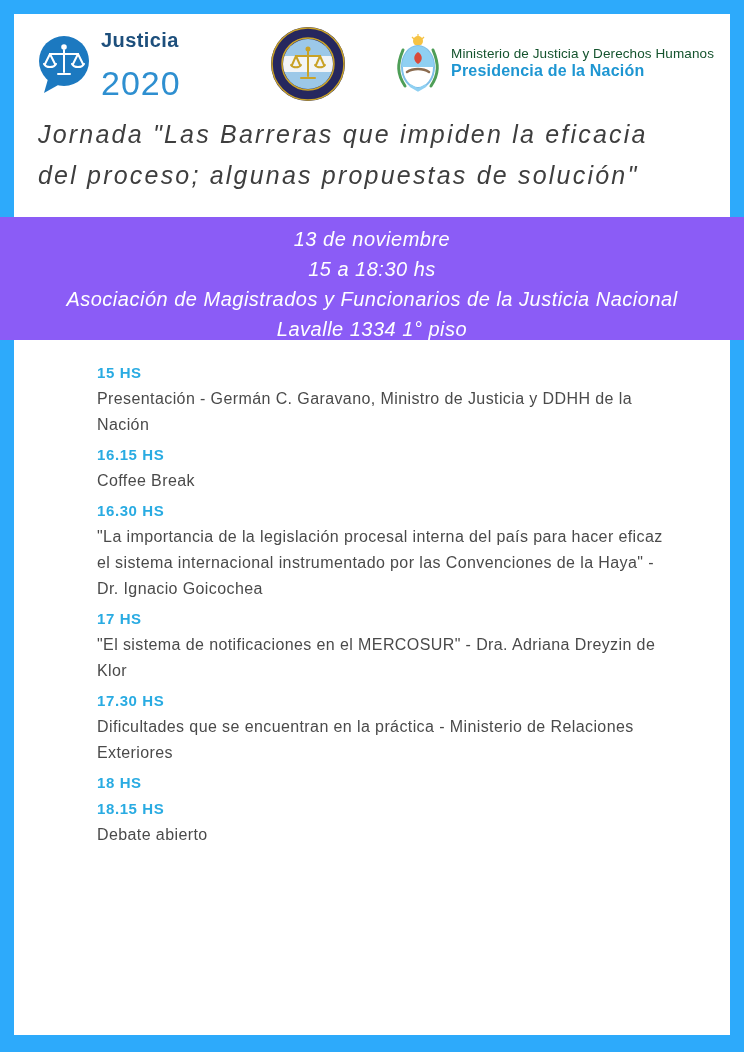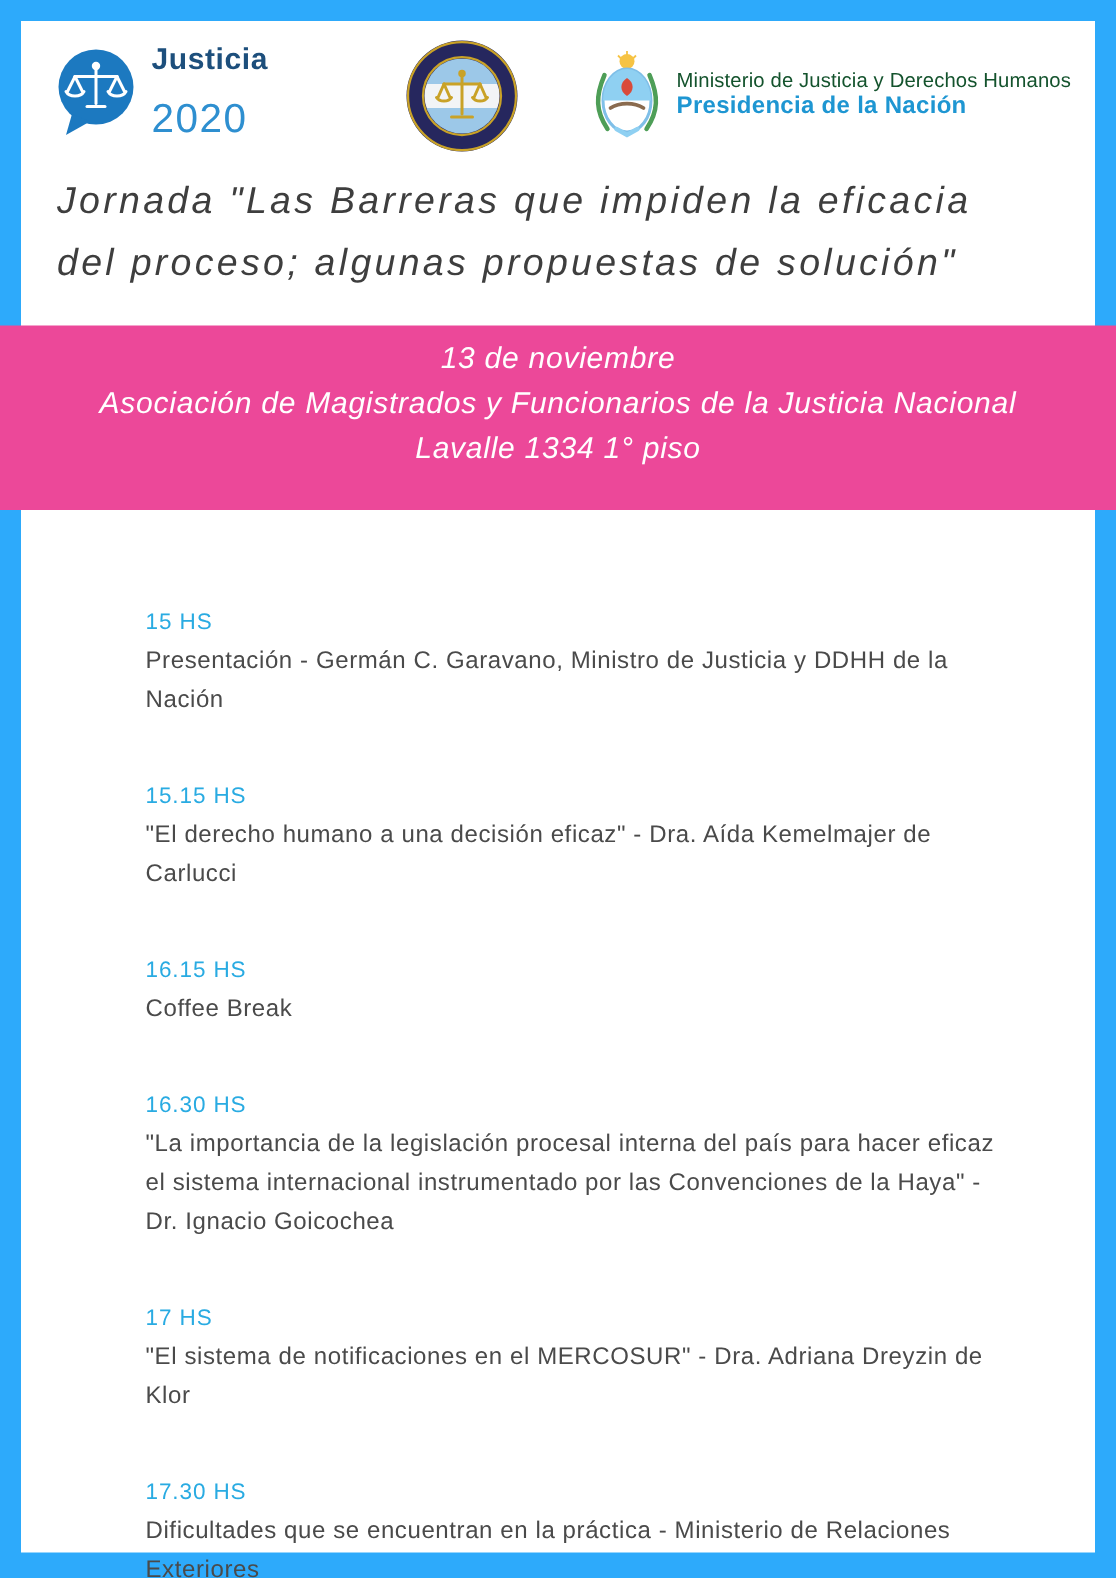--- a/index.html
+++ b/index.html
@@ -11,45 +11,45 @@
   .card{
     position:absolute;left:14px;top:14px;right:14px;bottom:17px;
     background:#ffffff;
   }
   
   .hdr{position:absolute;left:0;top:0;right:0;height:92px;}
   .j2020{position:absolute;left:22px;top:16px;display:flex;align-items:center;}
   .j2020 .bubble{width:56px;height:60px;}
   .j2020 .jtxt{margin-left:9px;line-height:1;}
   .j2020 .jt1{font-size:20px;color:#1D4F7C;font-weight:bold;letter-spacing:.4px;}
-  .j2020 .jt2{font-size:27px;color:#2E8FD0;font-weight:300;letter-spacing:1px;margin-top:16px;}
+  .j2020 .jt2{font-size:34px;color:#2E8FD0;font-weight:300;letter-spacing:1px;margin-top:16px;}
   .seal{position:absolute;left:256px;top:12px;width:76px;height:76px;}
   .ministry{position:absolute;right:16px;top:20px;display:flex;align-items:center;}
   .ministry .arms{width:46px;height:58px;margin-right:10px;}
   .ministry .mt1{font-size:13.5px;font-weight:normal;color:#14532d;letter-spacing:.1px;}
   .ministry .mt2{font-size:16px;font-weight:bold;color:#1E96D2;margin-top:1px;letter-spacing:.2px;}
   
   .title{
     position:absolute;left:24px;top:100px;right:10px;
     font-style:italic;color:#3E3E3E;font-size:25px;line-height:41px;
     letter-spacing:2.2px;white-space:nowrap;
   }
   
   .band{
     position:absolute;left:0;top:217px;width:744px;height:123px;
-    background:#ec4899;color:#ffffff;text-align:center;
+    background:#8b5cf6;color:#ffffff;text-align:center;
     font-style:italic;font-size:20px;line-height:30px;letter-spacing:.5px;
     padding-top:7px;box-sizing:border-box;z-index:2;
   }
   
   .content{position:absolute;left:83px;right:50px;top:350px;}
   .item{margin-bottom:8px;}
   .item .time{
-    color:#29ABE2;font-weight:normal;font-size:15px;line-height:18px;
-    letter-spacing:.6px;margin-bottom:4px;margin-top:42px;
+    color:#29ABE2;font-weight:bold;font-size:15px;line-height:18px;
+    letter-spacing:.6px;margin-bottom:4px;
   }
   .item .desc{
     color:#4A4A4A;font-size:16px;line-height:26px;letter-spacing:.4px;
   }
 </style>
 </head>
 <body>
 
 <div class="page">
 
@@ -134,24 +134,20 @@
       <div>del proceso; algunas propuestas de solución"</div>
     </div>
 
     <div class="content">
 
       <div class="item">
         <div class="time">15 HS</div>
         <div class="desc">Presentación - Germán C. Garavano, Ministro de Justicia y DDHH de la Nación</div>
       </div>
 
-      <div class="item">
-        <div class="time">15.15 HS</div>
-        <div class="desc">"El derecho humano a una decisión eficaz" - Dra. Aída Kemelmajer de Carlucci</div>
-      </div>
 
 
       <div class="item">
         <div class="time">16.15 HS</div>
         <div class="desc">Coffee Break</div>
       </div>
 
       <div class="item">
         <div class="time">16.30 HS</div>
         <div class="desc">"La importancia de la legislación procesal interna del país para hacer eficaz el sistema internacional instrumentado por las Convenciones de la Haya" - Dr. Ignacio Goicochea</div>
@@ -175,17 +171,18 @@
         <div class="time">18.15 HS</div>
         <div class="desc">Debate abierto</div>
 
       </div>
 
     </div>
   </div>
 
   <div class="band">
     <div>13 de noviembre</div>
+    <div>15 a 18:30 hs</div>
     <div>Asociación de Magistrados y Funcionarios de la Justicia Nacional</div>
     <div>Lavalle 1334 1° piso</div>
   </div>
 
 </div>
 
 </body></html>

